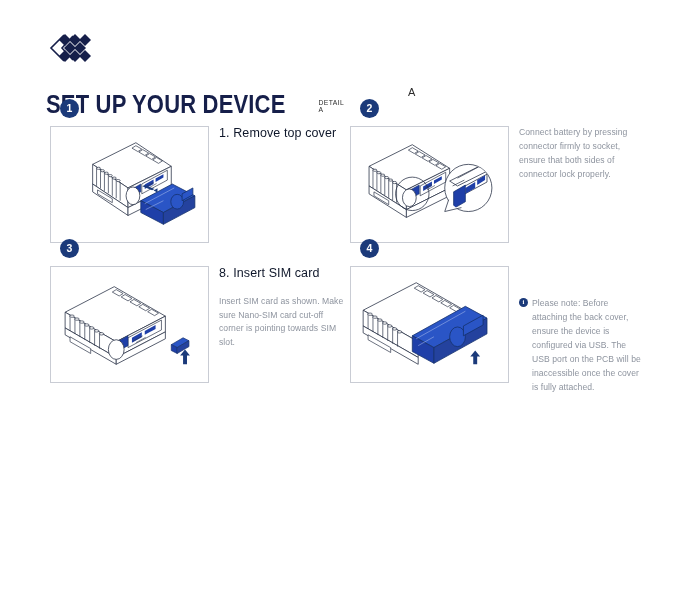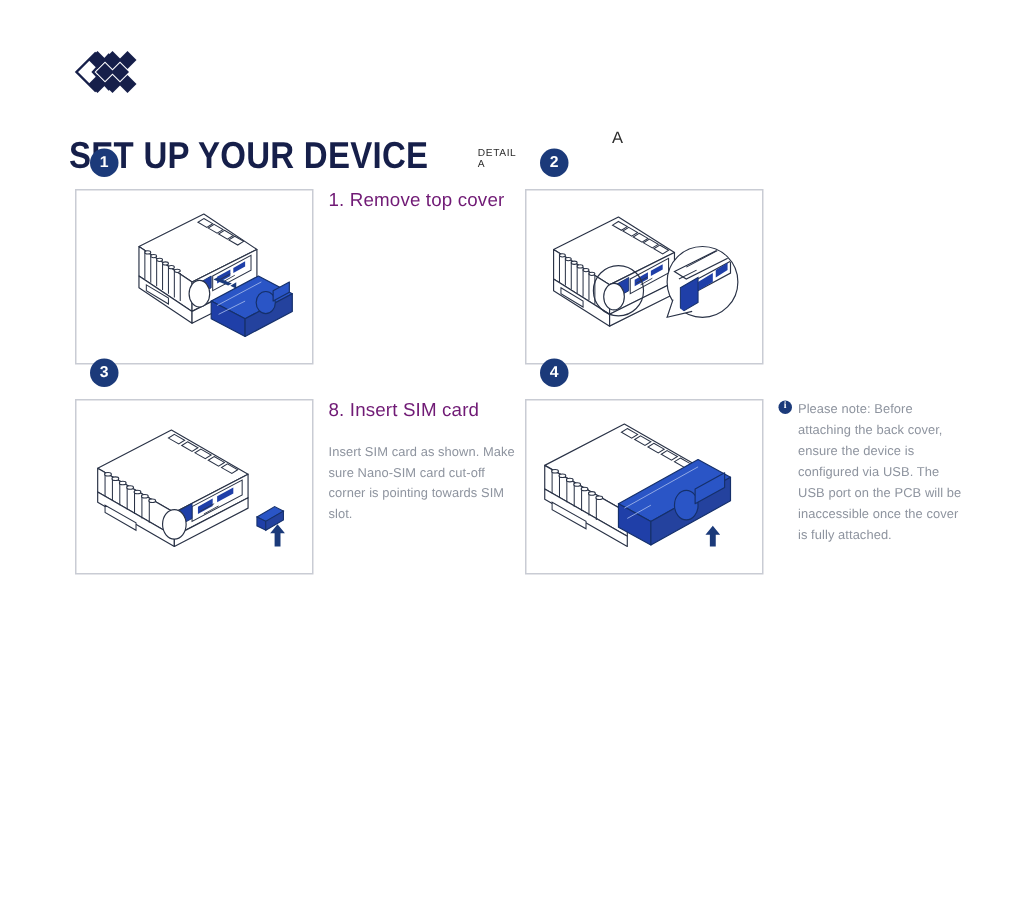--- a/index.html
+++ b/index.html
@@ -46,28 +46,28 @@
     position:absolute;left:10px;bottom:8px;
     width:19px;height:19px;border-radius:50%;
     background:#1b3a7a;color:#fff;
     font-size:10.5px;font-weight:700;
     display:flex;align-items:center;justify-content:center;
     line-height:1;
   }
 
   .copy{position:absolute;left:169px;top:0;width:125px;}
   .copy .h{
-    font-size:12.5px;color:#701a75;font-weight:400;
+    font-size:12.5px;color:#0f172a;font-weight:400;
     letter-spacing:.1px;margin:0 0 13px 0;line-height:1.25;
   }
   .copy .p{
     font-size:8.6px;color:#8e949f;line-height:1.62;
     margin:0;letter-spacing:.05px;
   }
-  .copy .note{position:relative;padding-left:13px;}
+  .copy .note{position:relative;padding-left:13px;margin-top:31px;}
   .note-icon{
     position:absolute;left:0;top:1px;width:9px;height:9px;border-radius:50%;
     background:#1b3a7a;color:#fff;font-size:6.5px;font-weight:700;
     display:flex;align-items:center;justify-content:center;line-height:1;
     font-family:"Liberation Serif",serif;
   }
 
   .lbl{
     position:absolute;font-size:9px;color:#2b2b2b;
     font-family:"Liberation Sans","DejaVu Sans",sans-serif;
@@ -249,20 +249,21 @@
                   <circle cx="119" cy="62" r="23.5"></circle>
                 </clipPath>
             </defs>
           </g>
         </svg>
       </div>
       <div class="badge">2</div>
       <div class="lbl a">A</div>
       <div class="lbl detail">DETAIL A</div>
       <div class="copy">
+        <p class="p">Connect battery by pressing connector firmly to socket, ensure that both sides of connector lock properly.</p>
       </div>
     </div>
 
     <div class="step s3">
       <div class="figure">
         <svg viewBox="0 0 159 117" xmlns="http://www.w3.org/2000/svg">
           <g stroke="#2a3347" stroke-width="0.8" fill="#ffffff" stroke-linejoin="round">
             <polygon points="14,46 64,20 116,50 66,76"></polygon>
             <polygon points="14,46 66,76 66,92 14,62"></polygon>
             <polygon points="66,76 116,50 116,66 66,92"></polygon>

